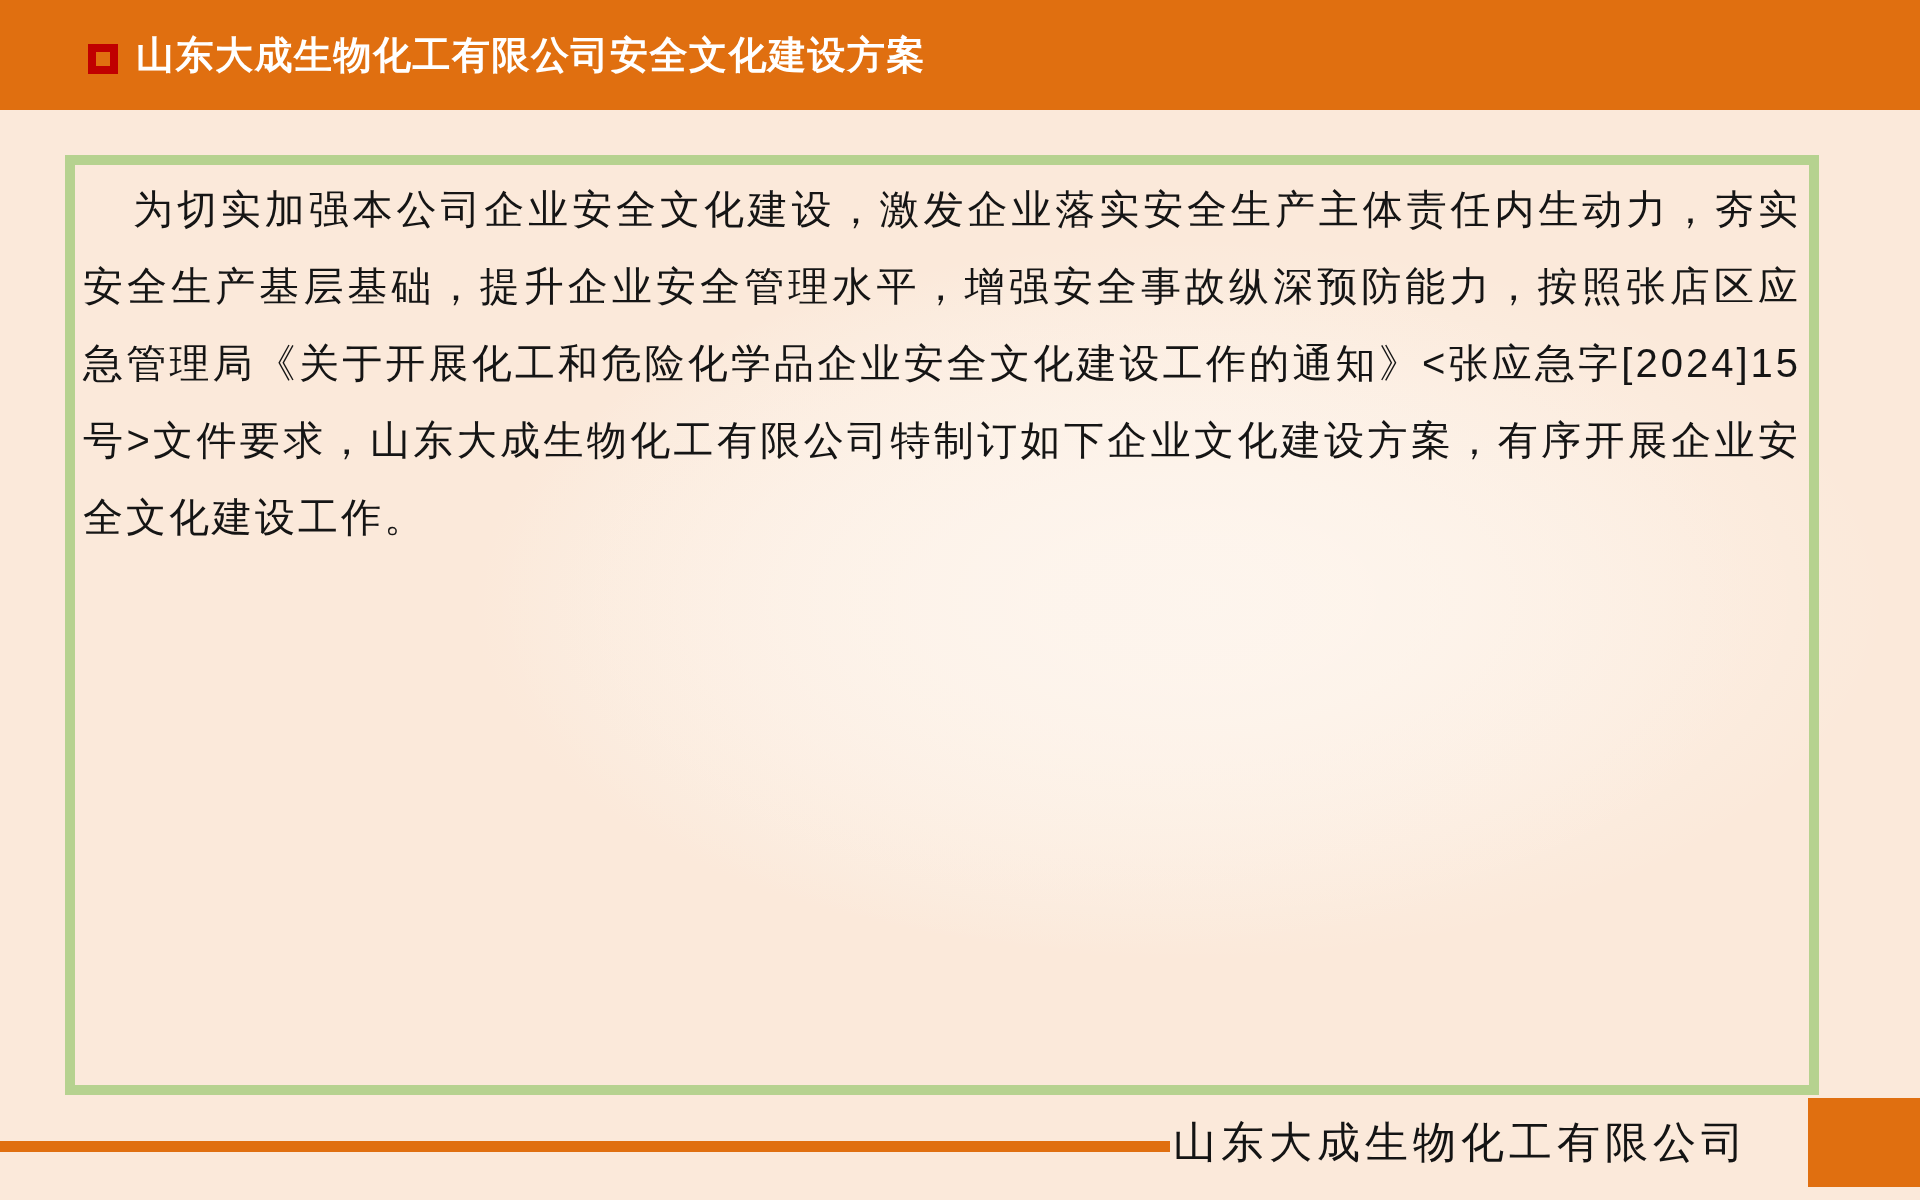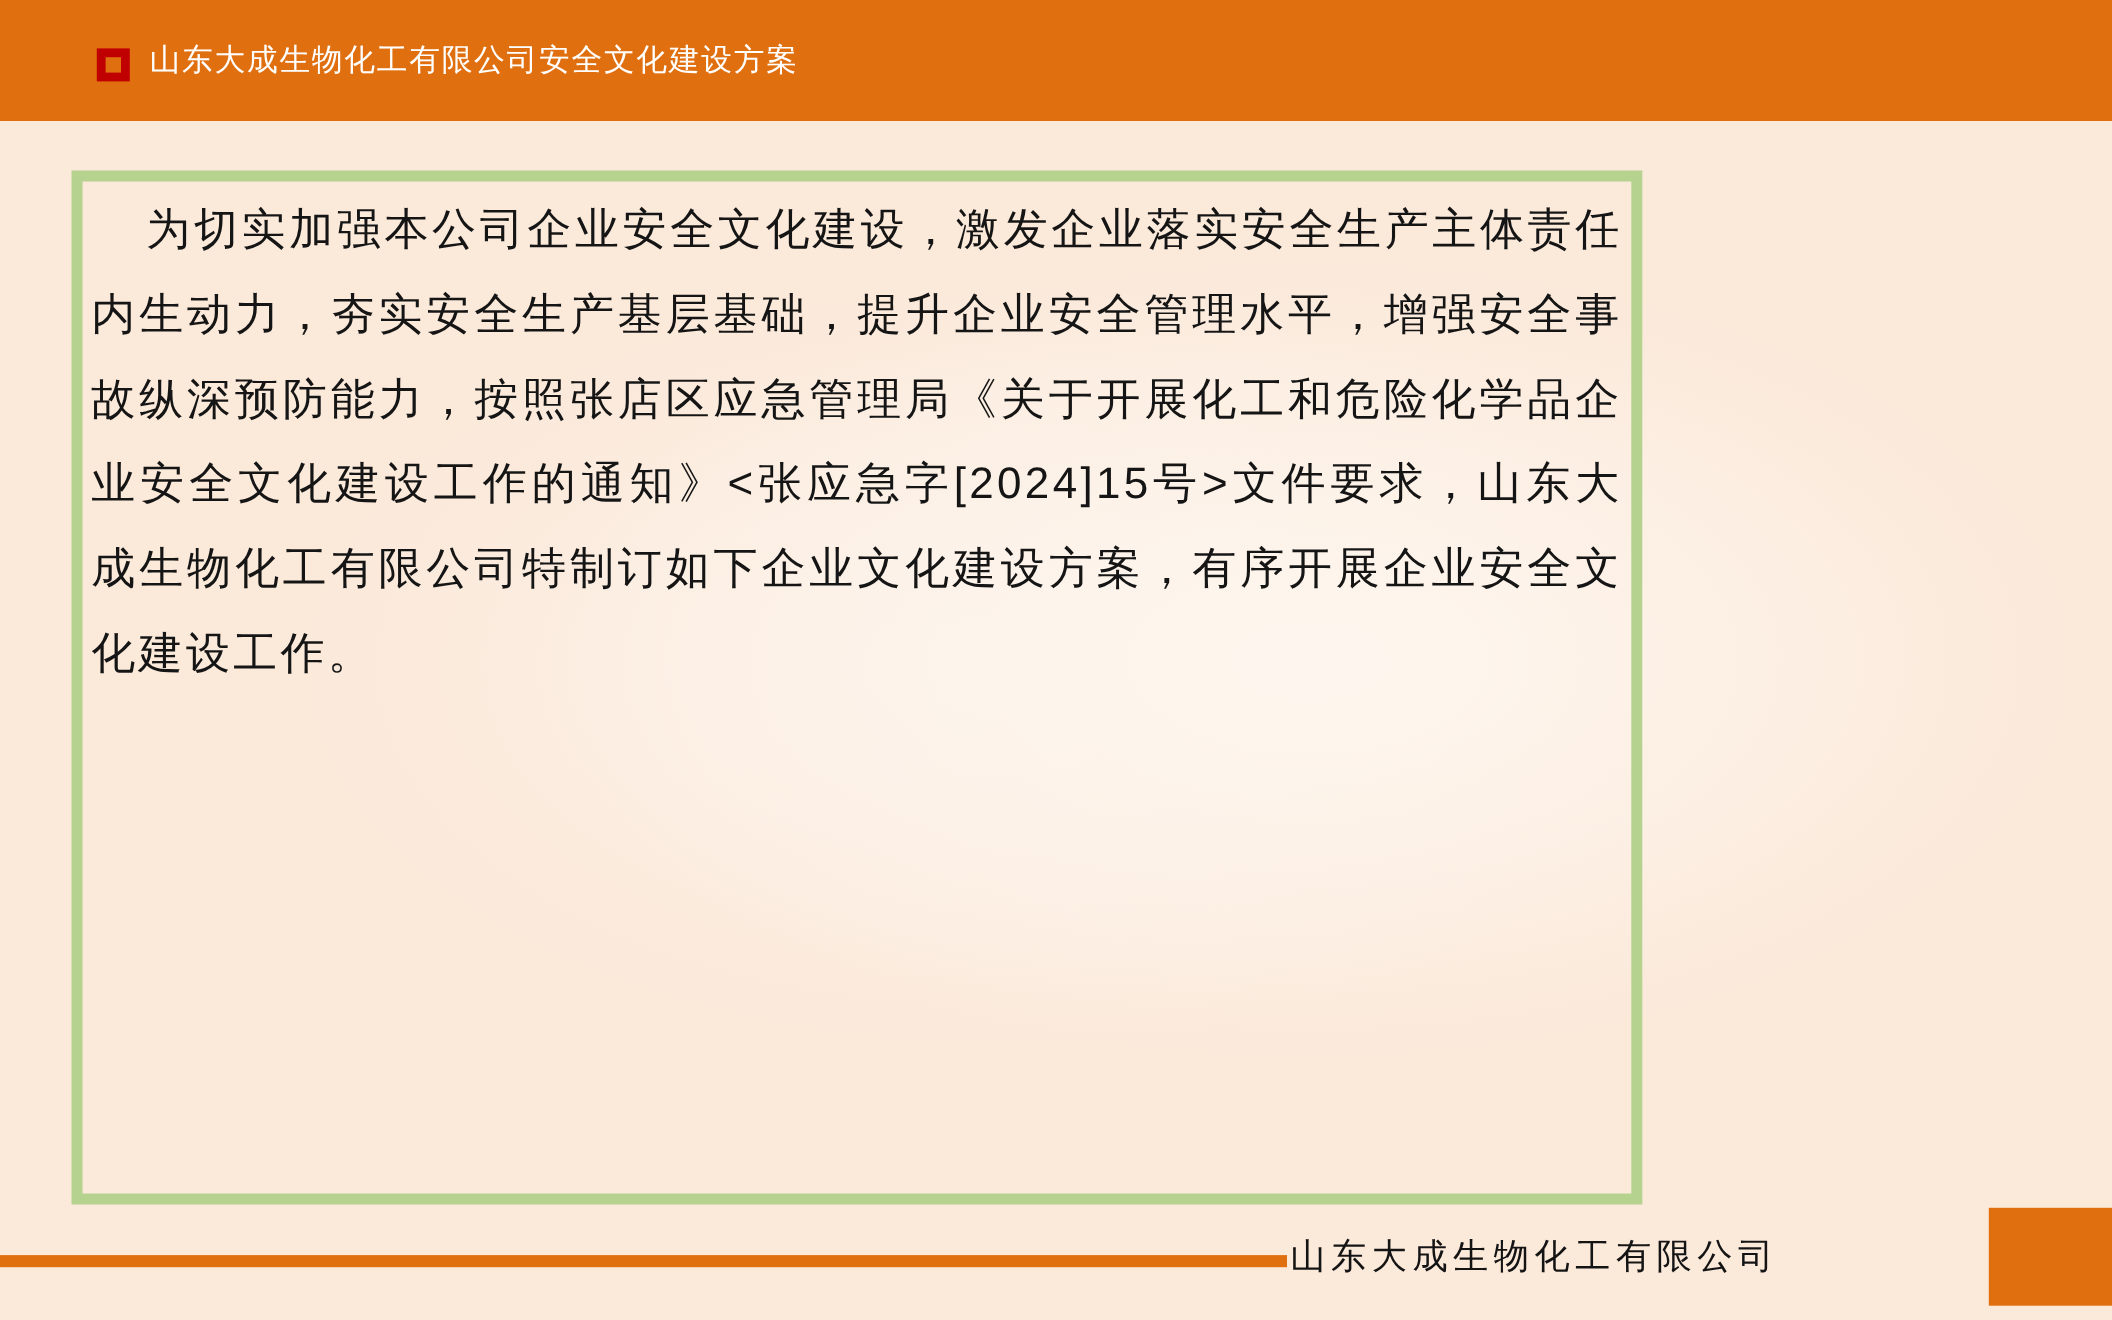--- a/index.html
+++ b/index.html
@@ -28,31 +28,31 @@
     width: 30px; height: 30px;
     margin-left: 88px;
     margin-top: 8px;
     border: 8px solid #c00000;
     background: transparent;
     flex: 0 0 auto;
   }
   .title-text {
     margin-left: 18px;
     color: #ffffff;
-    font-size: 28px;
-    font-weight: 400;
+    font-size: 38px;
+    font-weight: 700;
     letter-spacing: 1.5px;
     white-space: nowrap;
   }
 
   
   .content-box {
     position: absolute;
     left: 65px; top: 155px;
-    width: 1428px; height: 940px;
+    width: 1754px; height: 940px;
     border: 10px solid #b6d28f;
     background: radial-gradient(ellipse 900px 480px at 60% 48%, rgba(253,244,236,0.9) 0%, rgba(253,244,236,0) 72%);
     padding: 6px 8px 0 8px;
   }
   .content-box p {
     font-size: 40px;
     line-height: 77px;
     letter-spacing: 3px;
     color: #151515;
     text-align: justify;
@@ -64,21 +64,21 @@
     position: absolute;
     left: 0; top: 1141px;
     width: 1170px; height: 11px;
     background: #e06f10;
   }
   .footer-company {
     position: absolute;
     left: 1173px; top: 1114px;
     height: 56px;
     line-height: 56px;
-    font-size: 32px;
+    font-size: 43px;
     letter-spacing: 5px;
     color: #141414;
     white-space: nowrap;
     text-align: center;
   }
   .footer-accent-block {
     position: absolute;
     left: 1808px; top: 1098px;
     width: 112px; height: 89px;
     background: #e06f10;

